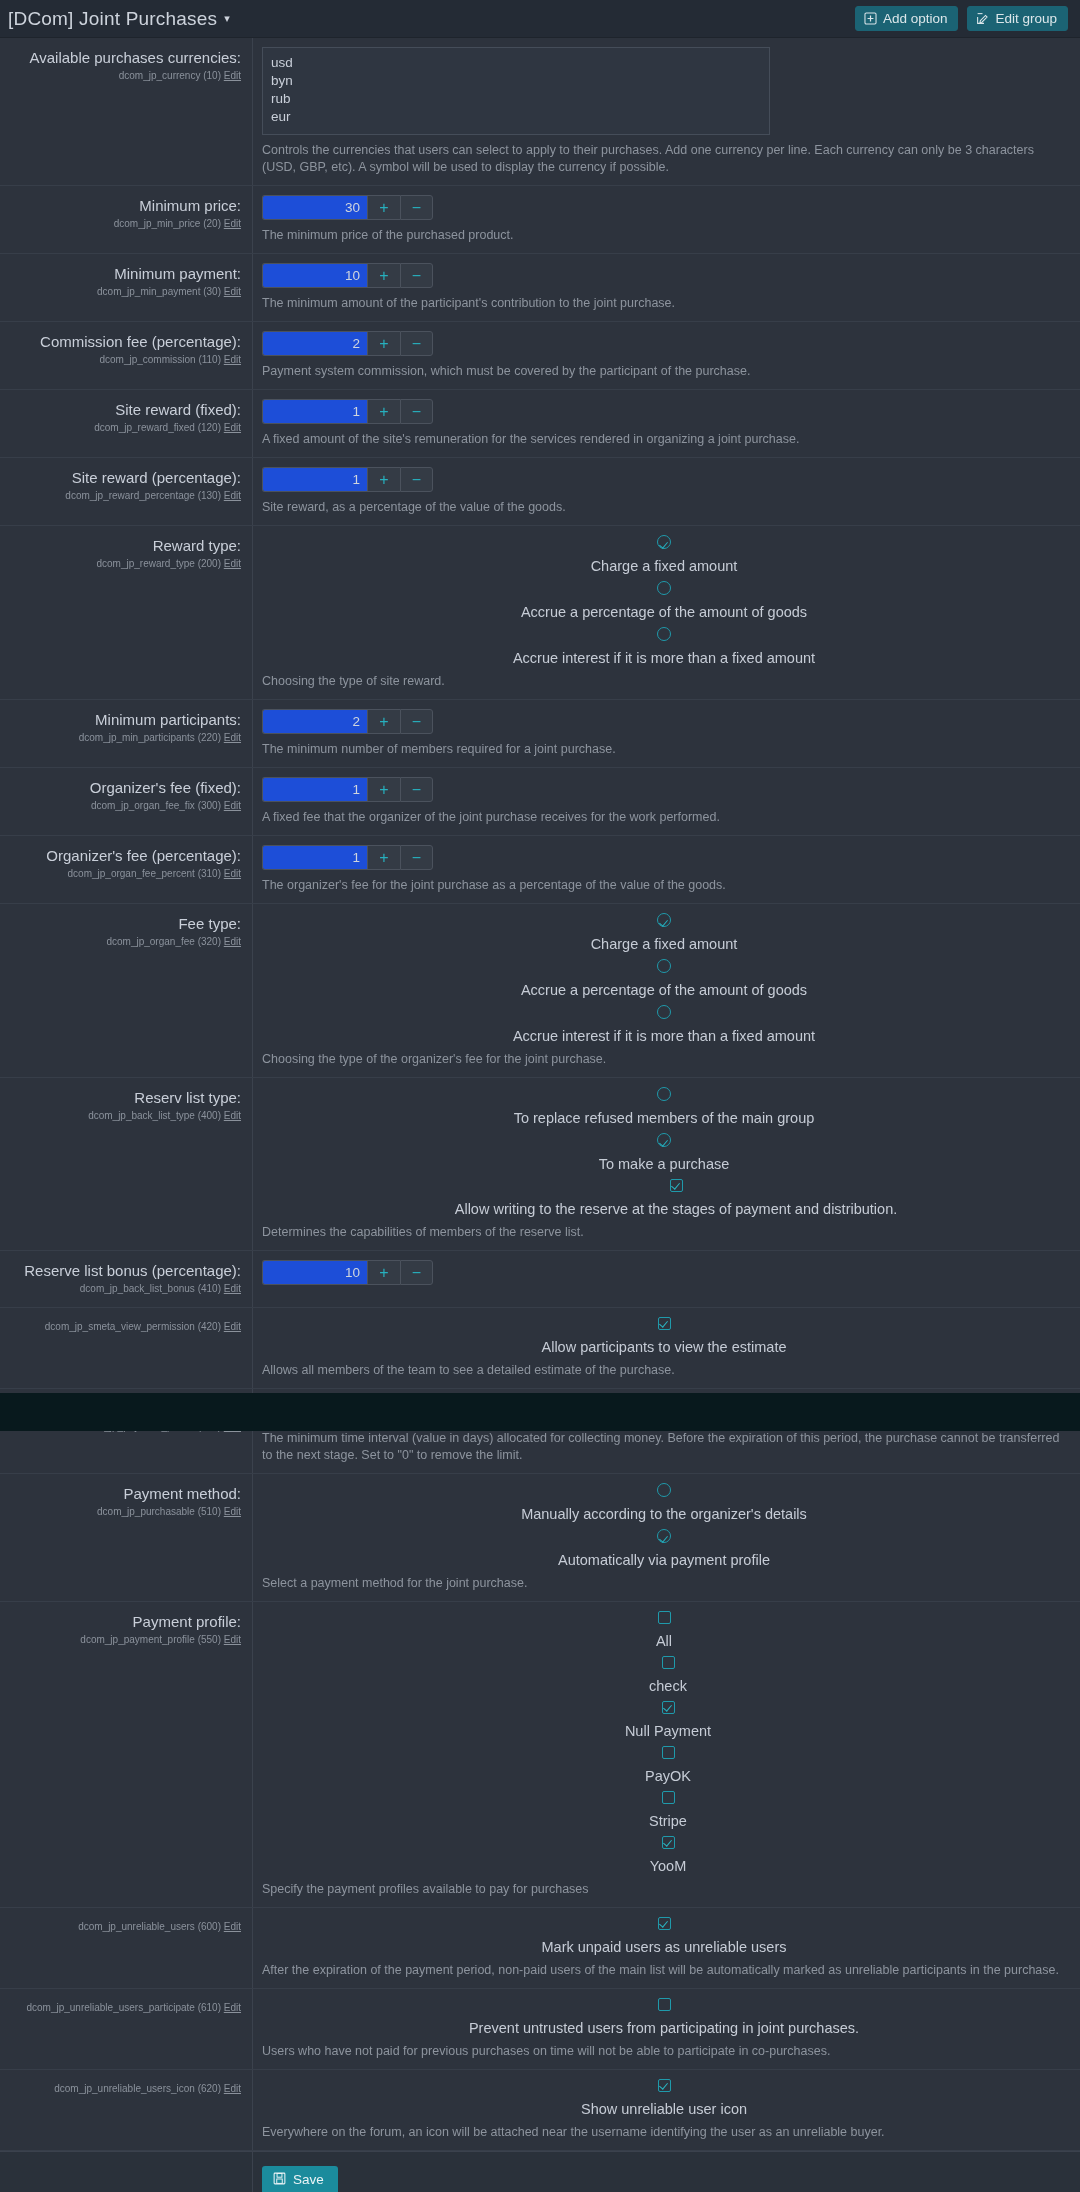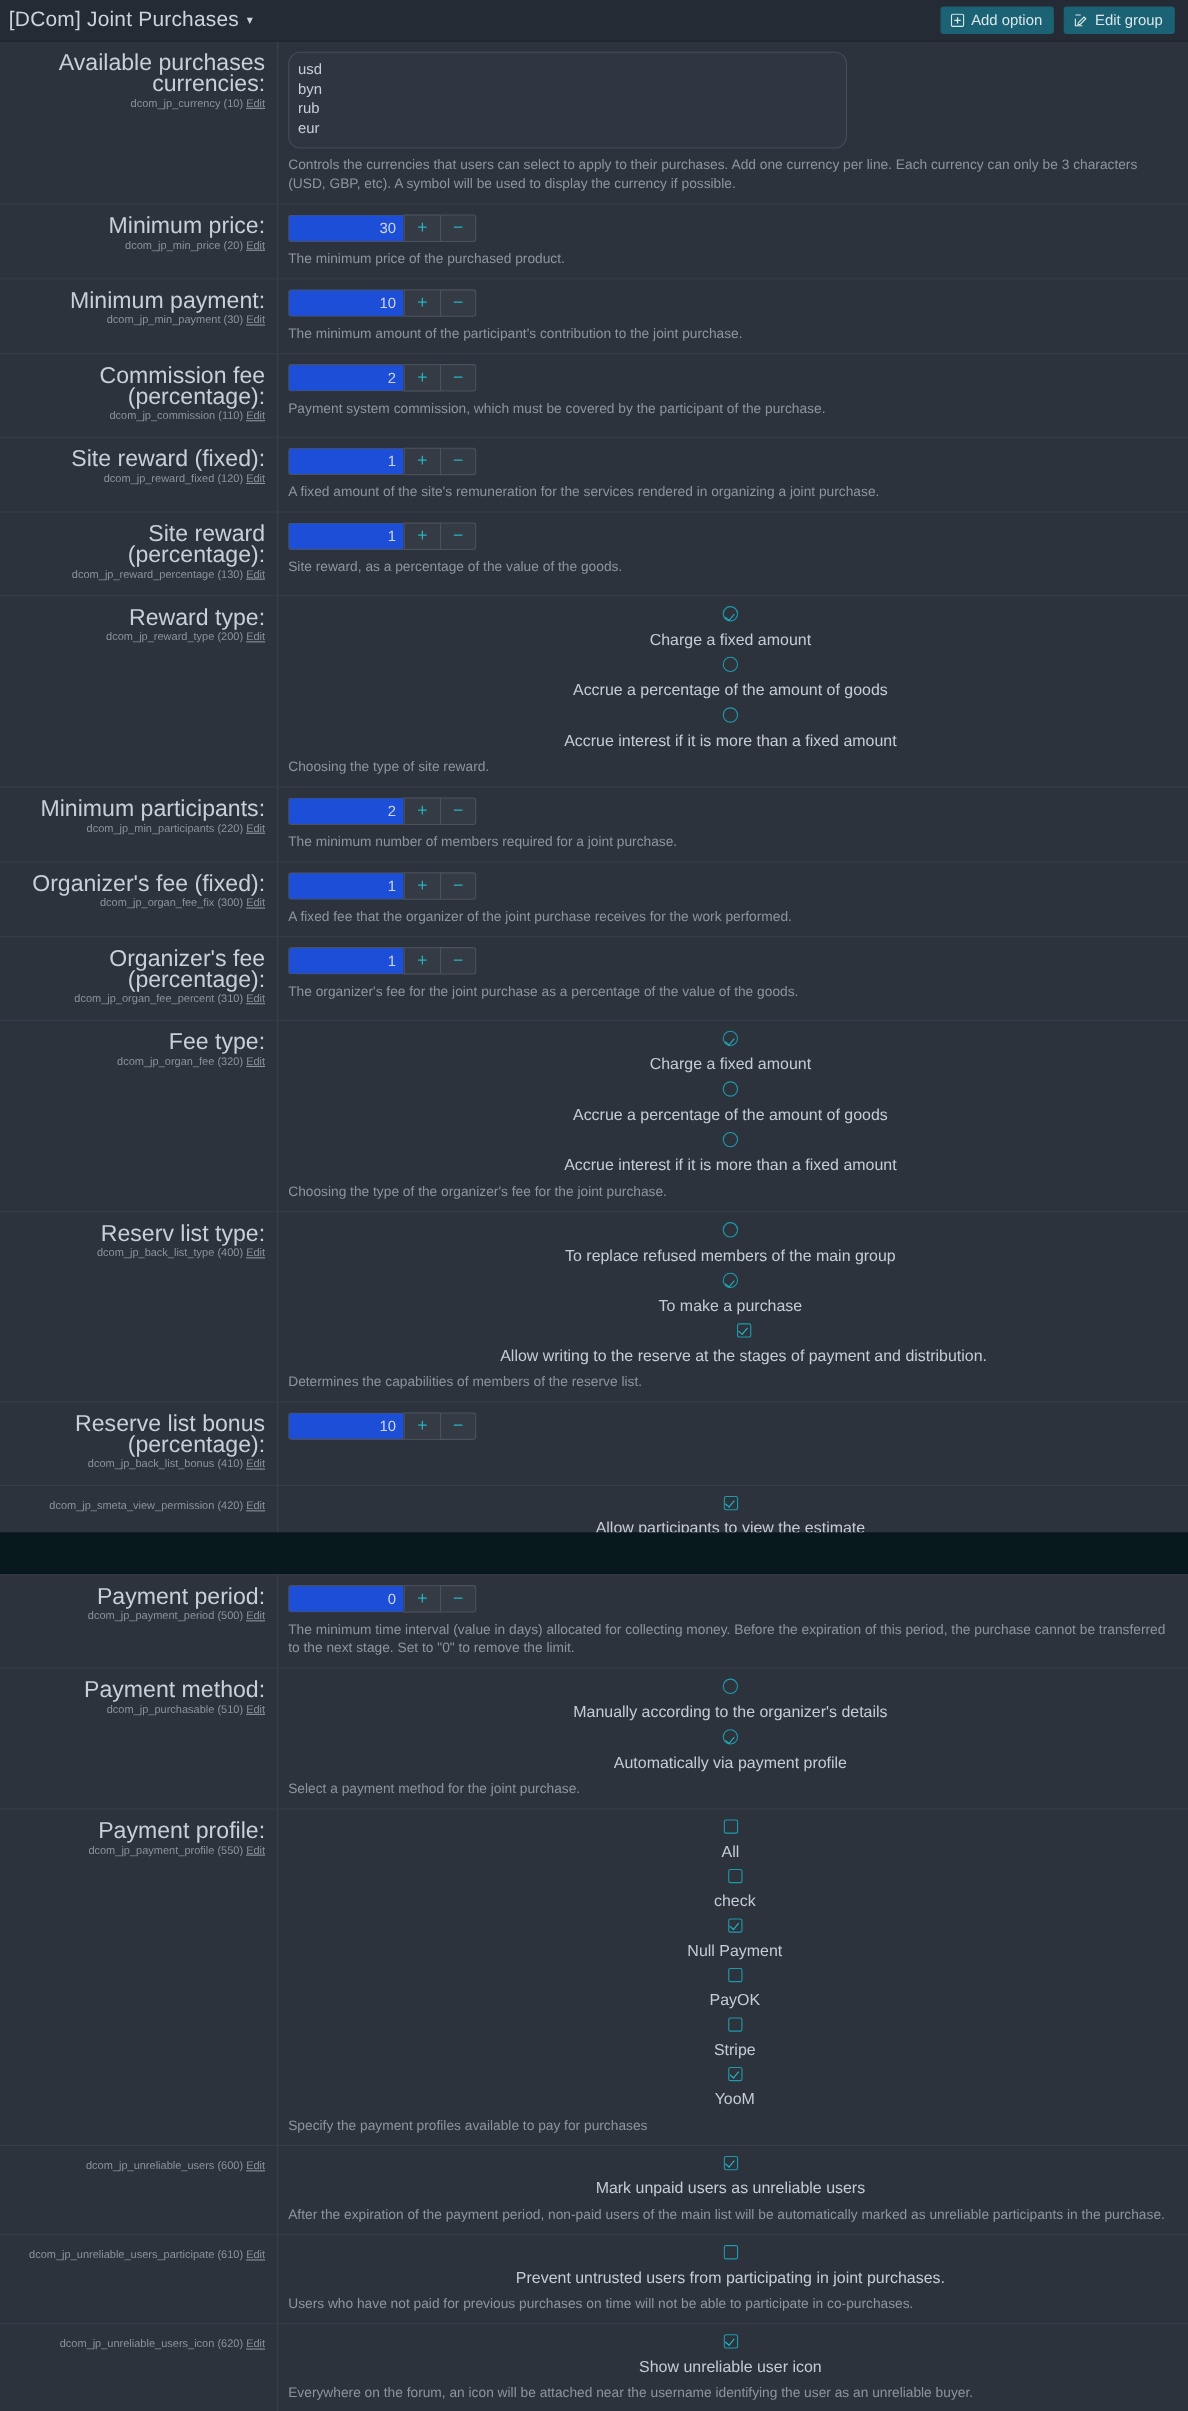--- a/index.html
+++ b/index.html
@@ -43,35 +43,35 @@
     border-bottom:1px solid #373e49;
     min-height:48px;
   }
   .lab{
     width:253px; flex:0 0 253px;
     padding:10px 11px 10px 6px;
     text-align:right;
     border-right:1px solid #3b424d;
     align-self:stretch;
   }
-  .lab-title{ font-size:21px; color:#c9cfd9; line-height:19px; }
+  .lab-title{ font-size:15px; color:#c9cfd9; line-height:19px; }
   .lab-key{ font-size:10px; color:#8b929c; line-height:16px; margin-top:1px; white-space:nowrap;}
   .lab-key a{ color:#8b929c; text-decoration:underline; cursor:pointer;}
   .fld{ flex:1 1 auto; padding:9px 14px 9px 9px; min-width:0; }
 
   .help{
     font-size:12.5px; color:#8d949e; line-height:17px;
     margin-top:7px; max-width:660px;
   }
   .help.wide{ max-width:none; }
 
   
   .ta{
     width:508px; height:88px; background:#2f3641;
-    border:1px solid #454d59; border-radius:11px;
+    border:1px solid #454d59; border-radius:0;
     color:#c9cfd9; font-size:13.5px; line-height:18px;
     padding:6px 8px; font-family:"Liberation Sans", sans-serif;
     resize:none; display:block;
   }
 
   
   .spin{ display:flex; height:25px; width:auto; }
   .spin input{
     width:105px; height:25px; background:#1d4ed8;
     border:1px solid #4b525d; border-right:none; border-radius:3px 0 0 3px;

